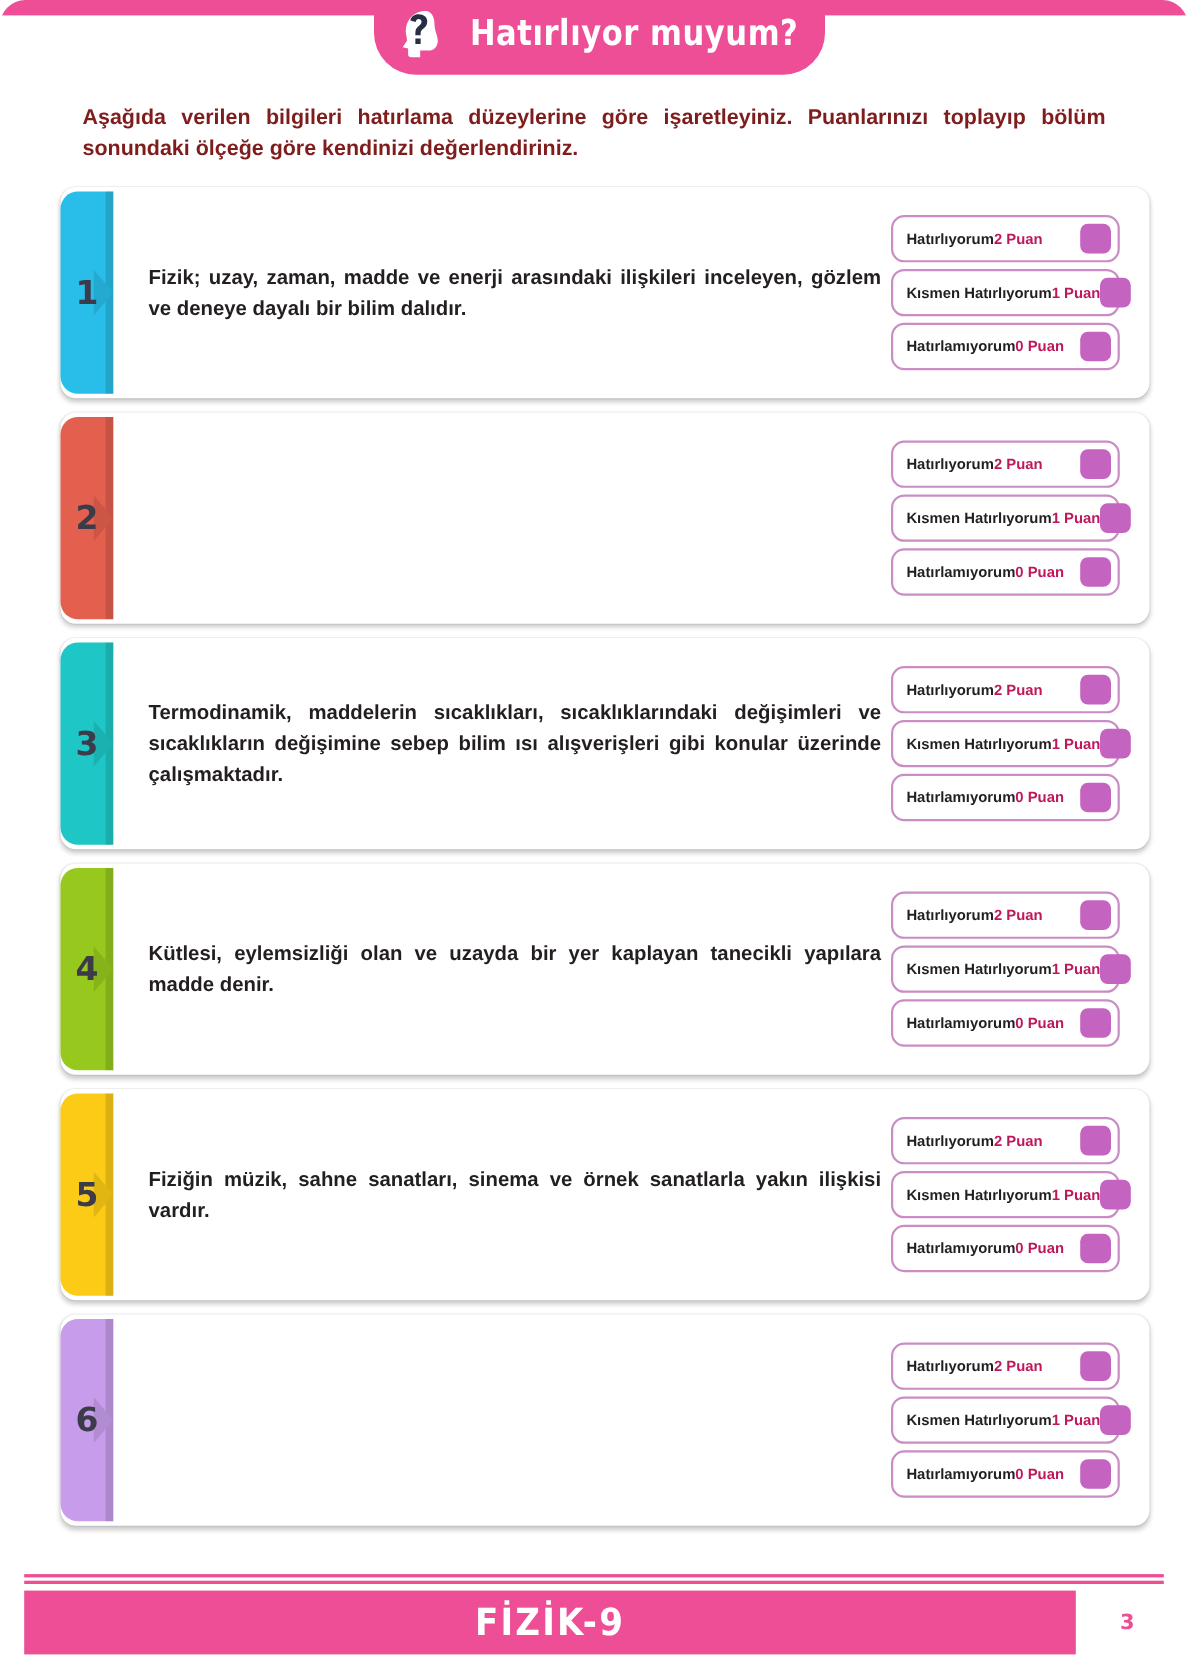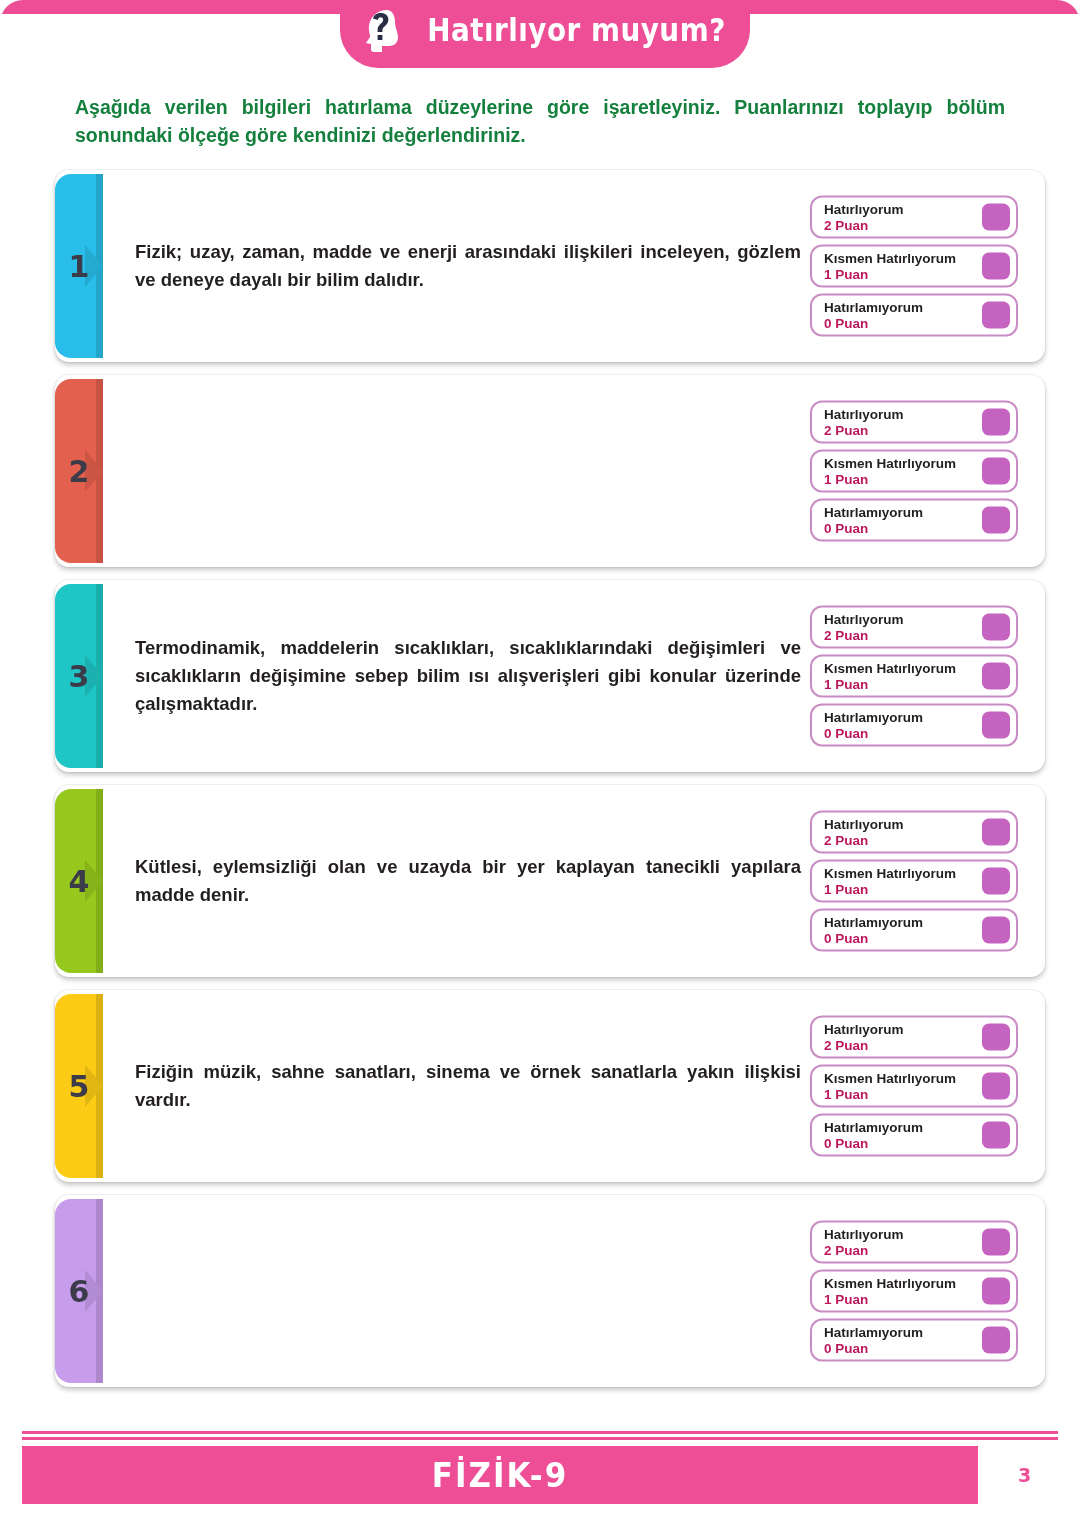--- a/index.html
+++ b/index.html
@@ -62,21 +62,21 @@
   }
 
   
   .intro {
     position: absolute;
     top: 93px;
     left: 75px;
     width: 930px;
     font-size: 19.5px;
     font-weight: bold;
-    color: #15803d;
+    color: #7f1d1d;
     line-height: 1.45;
     text-align: justify;
     font-family: "Liberation Sans", sans-serif;
   }
 
   
   .items {
     position: absolute;
     top: 170px;
     left: 55px;
@@ -169,21 +169,21 @@
     border: 2px solid #C98CC4;
     border-radius: 12px;
     background: #ffffff;
     display: flex;
     align-items: center;
     padding: 0 6px 0 12px;
     justify-content: space-between;
   }
   .option-labels {
     display: flex;
-    flex-direction: column;
+    flex-direction: row;
     justify-content: center;
     line-height: 1.12;
   }
   .option-labels .lvl {
     font-size: 13.5px;
     font-weight: bold;
     color: #231f20;
     white-space: nowrap;
     font-family: "Liberation Sans", sans-serif;
   }

